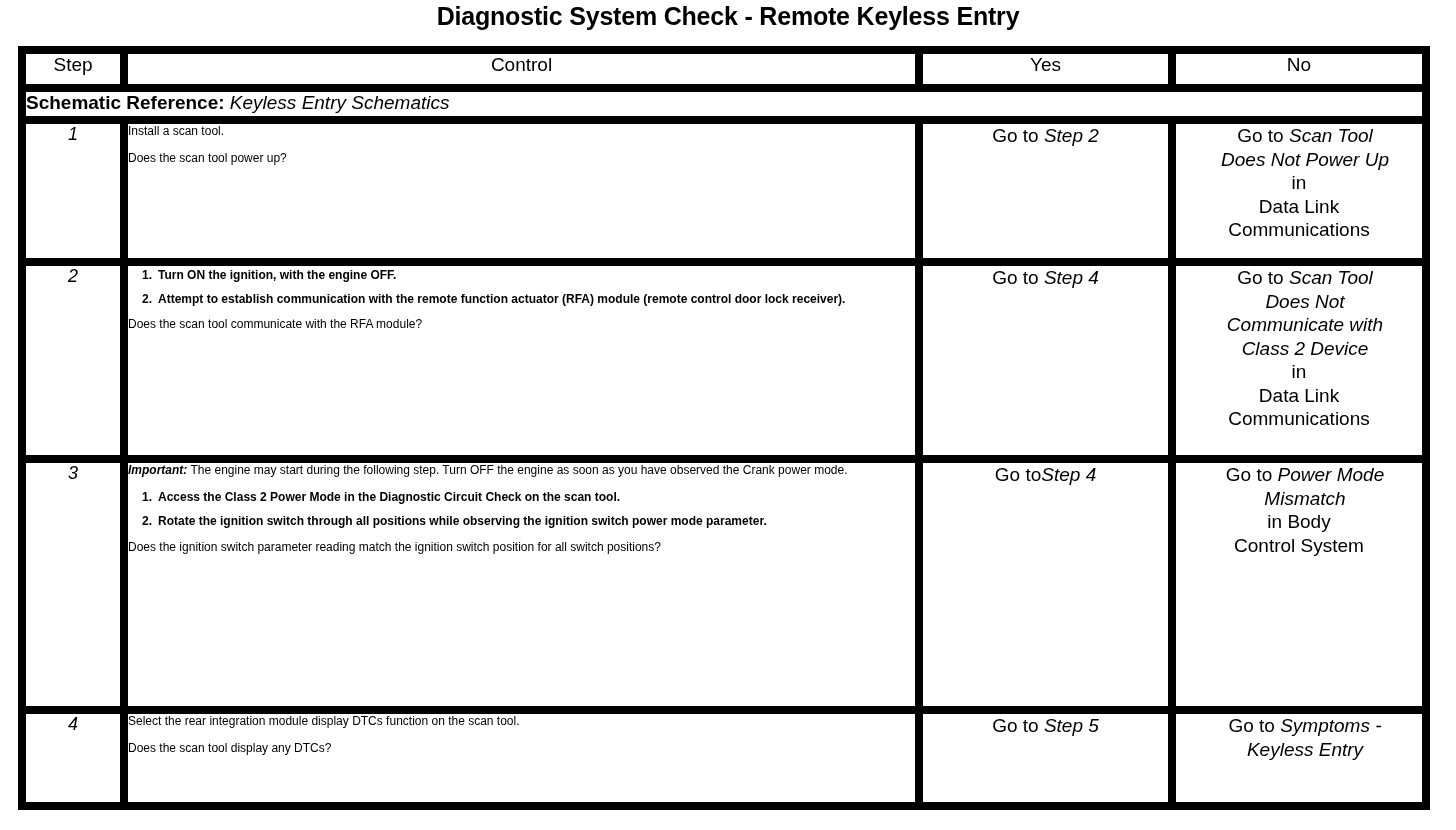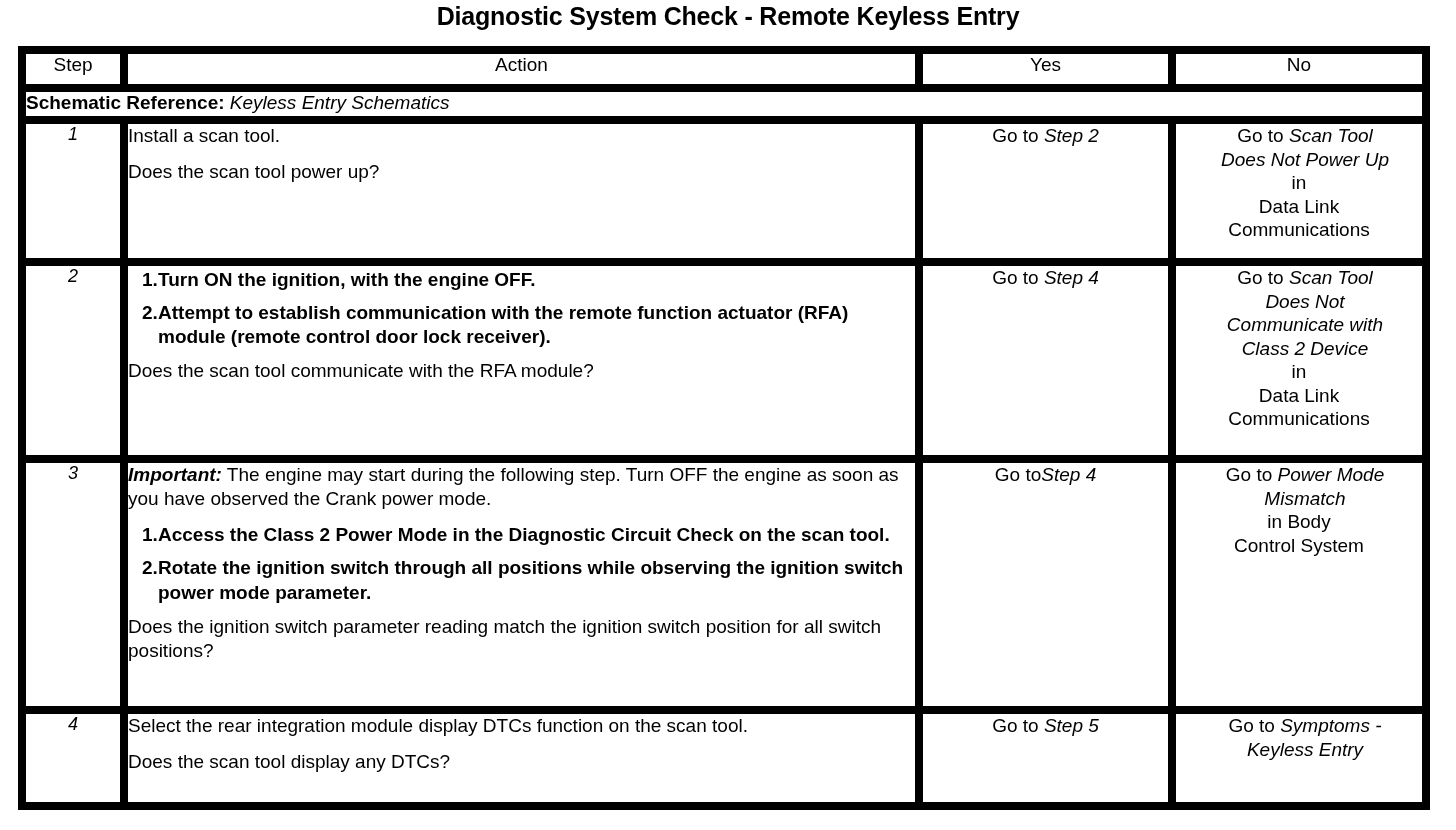--- a/index.html
+++ b/index.html
@@ -68,21 +68,21 @@
   td.schematic .val { font-style: italic; }
 
   td.step-cell {
     text-align: center;
     vertical-align: middle;
     font-size: 18px;
     font-style: italic;
   }
   td.action-cell {
     padding: 9px 14px 8px 11px;
-    font-size: 19px;
+    font-size: 12px;
     line-height: 1.27;
     vertical-align: top;
   }
   td.branch-cell {
     text-align: center;
     font-size: 19px;
     line-height: 1.24;
     padding: 4px 6px 6px 6px;
   }
   td.branch-top { vertical-align: top; }
@@ -130,21 +130,21 @@
   <table class="diag">
     <colgroup>
       <col class="c-step">
       <col class="c-action">
       <col class="c-yes">
       <col class="c-no">
     </colgroup>
     <tbody>
       <tr>
         <th class="hdr">Step</th>
-        <th class="hdr">Action</th>
+        <th class="hdr">Control</th>
         <th class="hdr">Yes</th>
         <th class="hdr">No</th>
       </tr>
 
       <tr>
         <td class="schematic" colspan="4">
           <span class="lbl">Schematic Reference:</span><span> </span><span class="val">Keyless Entry Schematics</span>
         </td>
       </tr>
 

